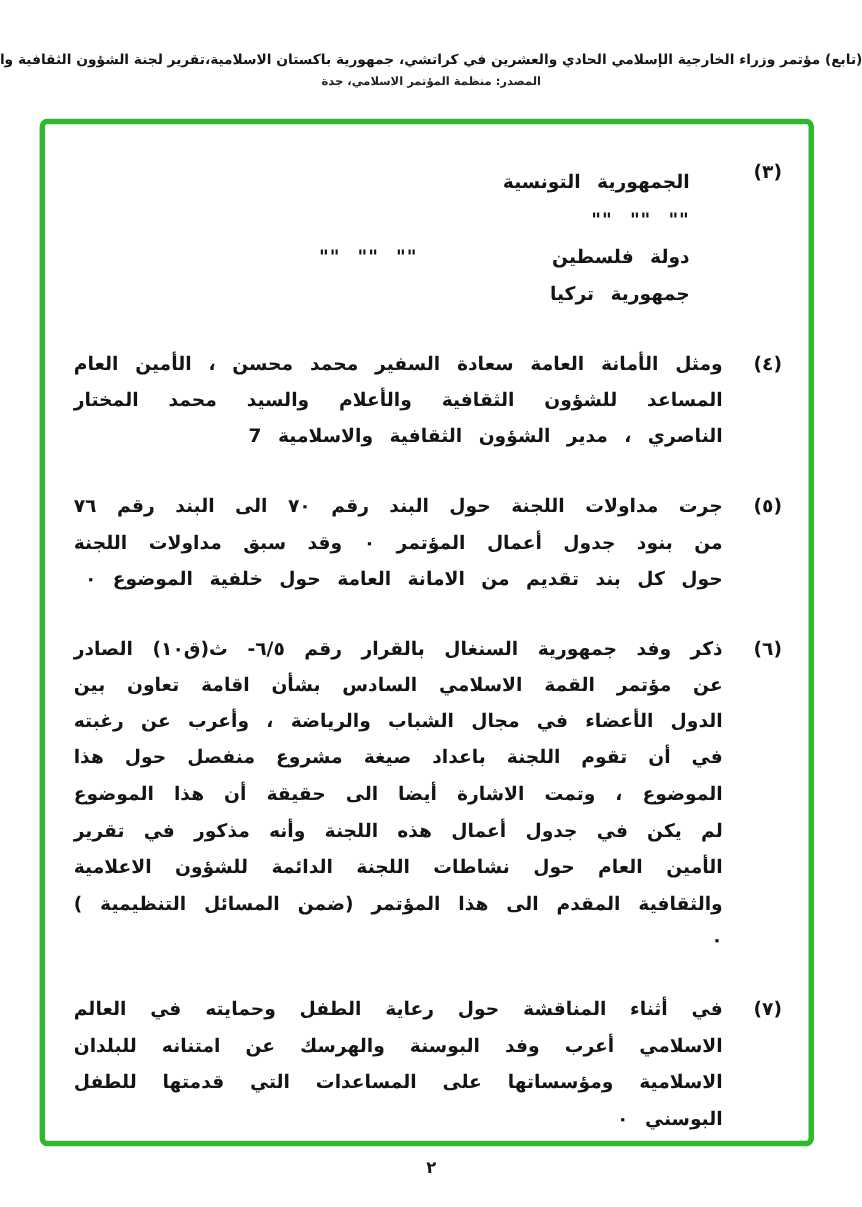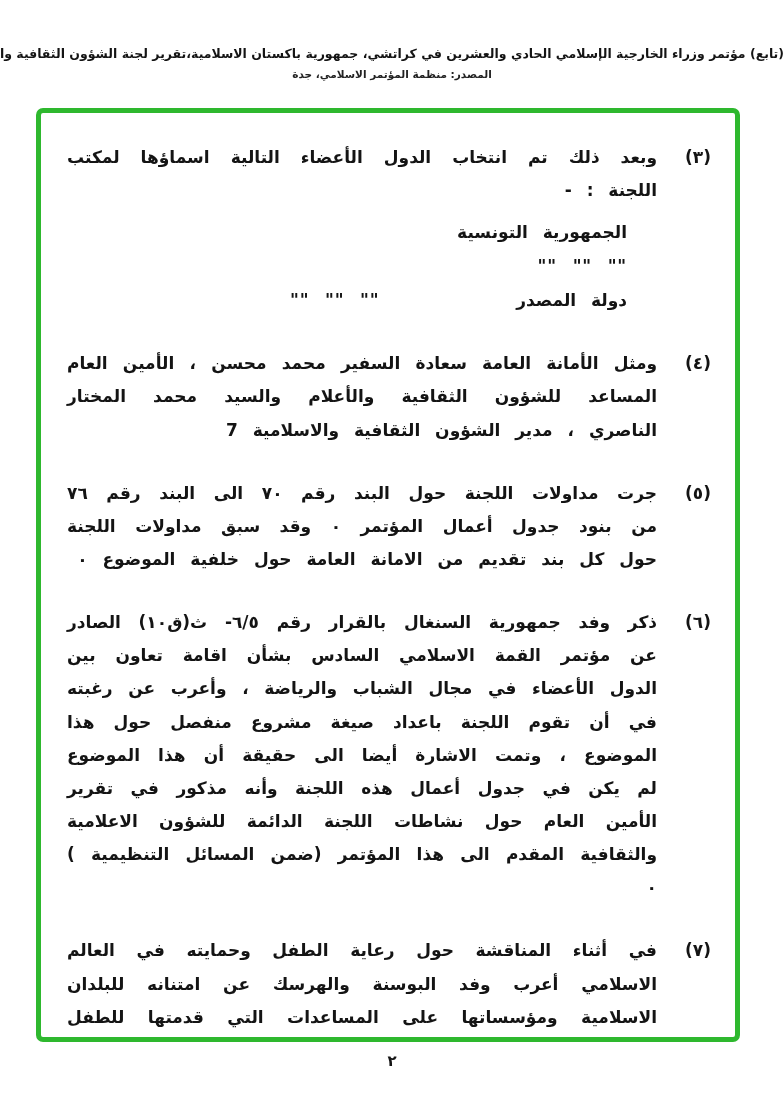--- a/index.html
+++ b/index.html
@@ -100,33 +100,33 @@
   <div class="doc-header">
     <div class="line1">(تابع) مؤتمر وزراء الخارجية الإسلامي الحادي والعشرين في كراتشي، جمهورية باكستان الاسلامية،تقرير لجنة الشؤون الثقافية والاسلامية</div>
     <div class="line2">المصدر: منظمة المؤتمر الاسلامي، جدة</div>
   </div>
 
   <div class="content-box">
 
     <div class="para">
       <div class="para-number">(٣)</div>
       <div class="para-body">
-        <div>وبعد ذلك تم انتخاب الدول الأعضاء التالية اسماؤها لمكتب اللجنة : -</div>
         <div class="officers">
           <div class="officer-row">
             <span class="officer-name">الجمهورية التونسية</span>
           </div>
           <div class="officer-row">
             <span class="officer-role">""   ""   ""</span>
           </div>
           <div class="officer-row">
-            <span class="officer-name">دولة المصدر</span>
+            <span class="officer-name">دولة فلسطين</span>
             <span class="officer-role">""   ""   ""</span>
           </div>
           <div class="officer-row">
+            <span class="officer-name">جمهورية تركيا</span>
           </div>
         </div>
       </div>
     </div>
 
     <div class="para">
       <div class="para-number">(٤)</div>
       <div class="para-body">ومثل الأمانة العامة سعادة السفير محمد محسن ، الأمين العام المساعد للشؤون الثقافية والأعلام والسيد محمد المختار الناصري ، مدير الشؤون الثقافية والاسلامية 7</div>
     </div>
 

